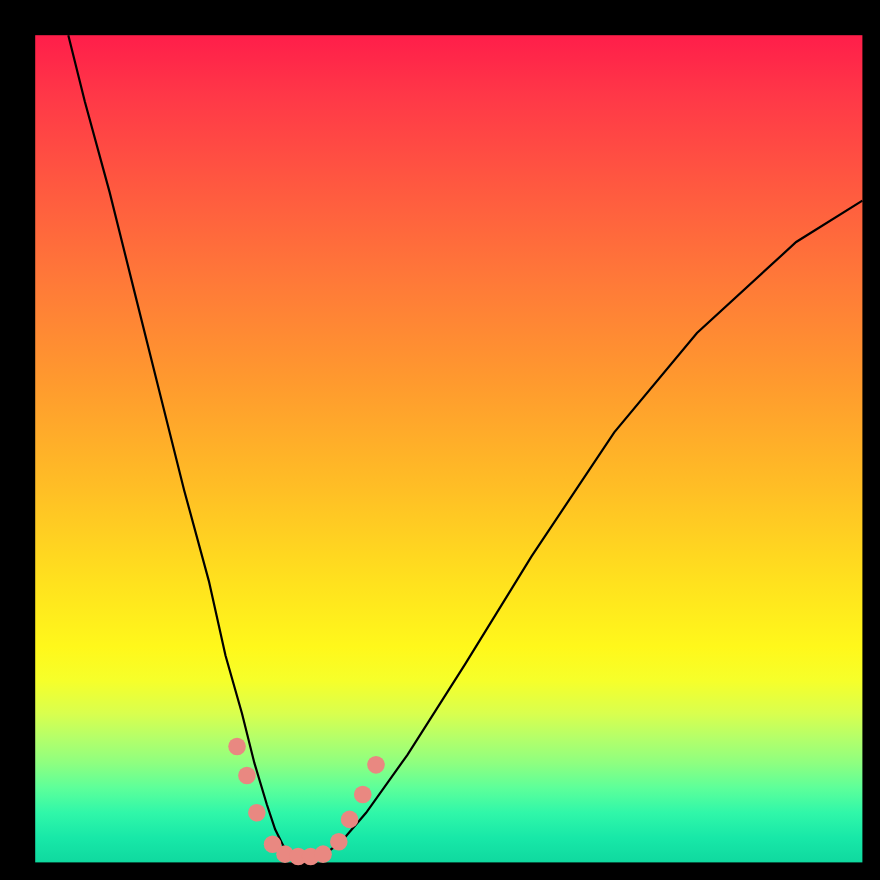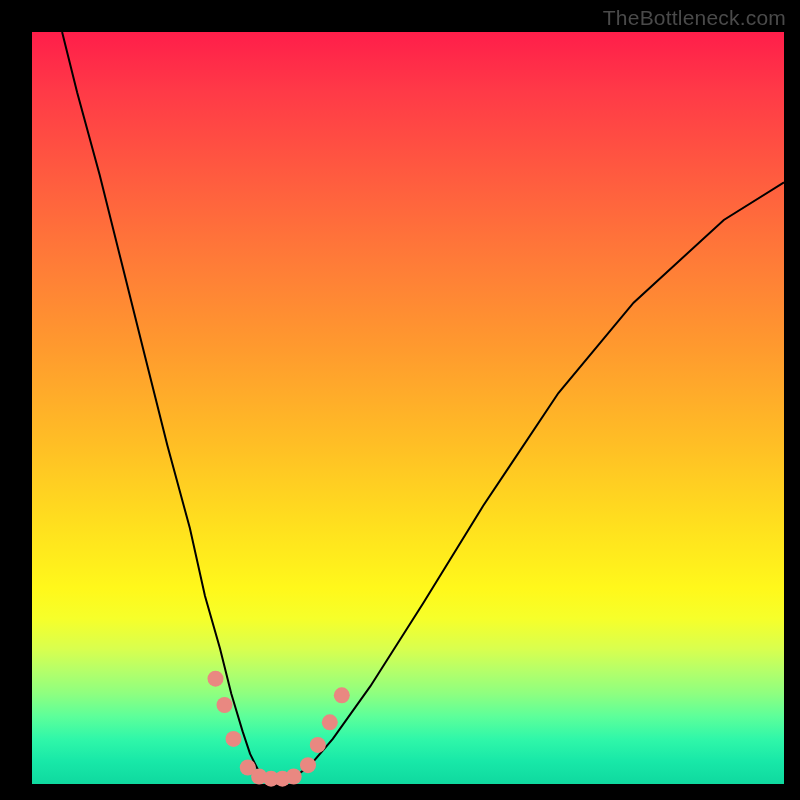--- a/index.html
+++ b/index.html
@@ -85,15 +85,14 @@
         <circle cx="239.1" cy="746.7" r="8" fill="#e98881"></circle>
         <circle cx="250.4" cy="746.7" r="8" fill="#e98881"></circle>
         <circle cx="261.7" cy="744.5" r="8" fill="#e98881"></circle>
         <circle cx="276.0" cy="733.2" r="8" fill="#e98881"></circle>
         <circle cx="285.8" cy="712.9" r="8" fill="#e98881"></circle>
         <circle cx="297.8" cy="690.3" r="8" fill="#e98881"></circle>
         <circle cx="309.8" cy="663.3" r="8" fill="#e98881"></circle>
       </g>
   </svg>
 
-  <div class="watermark">TheBottleneck.com</div>
 
 </div>
 
 </body></html>

